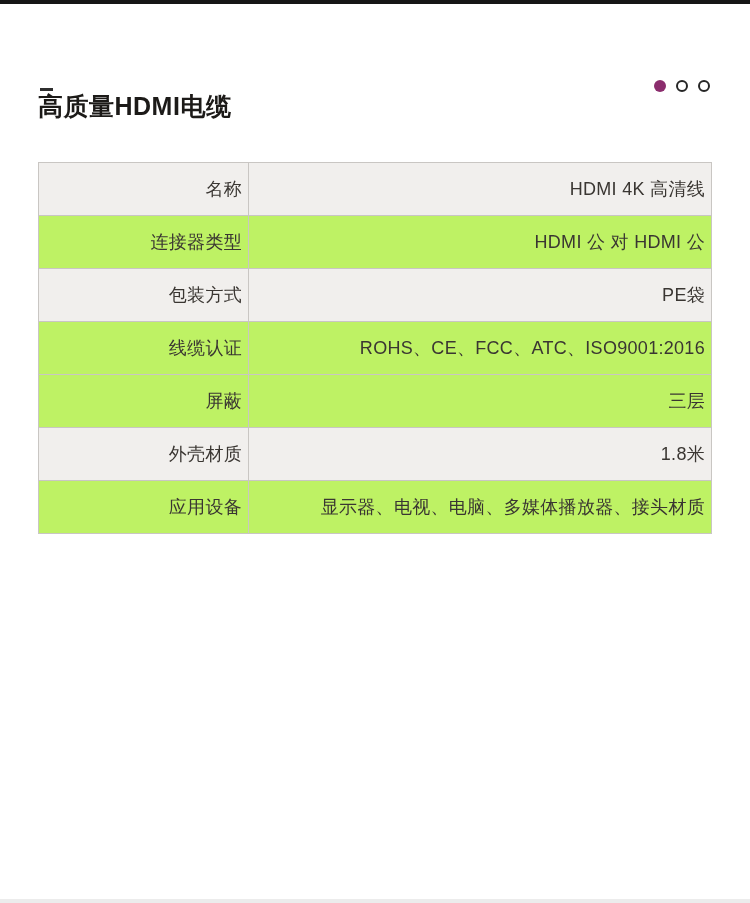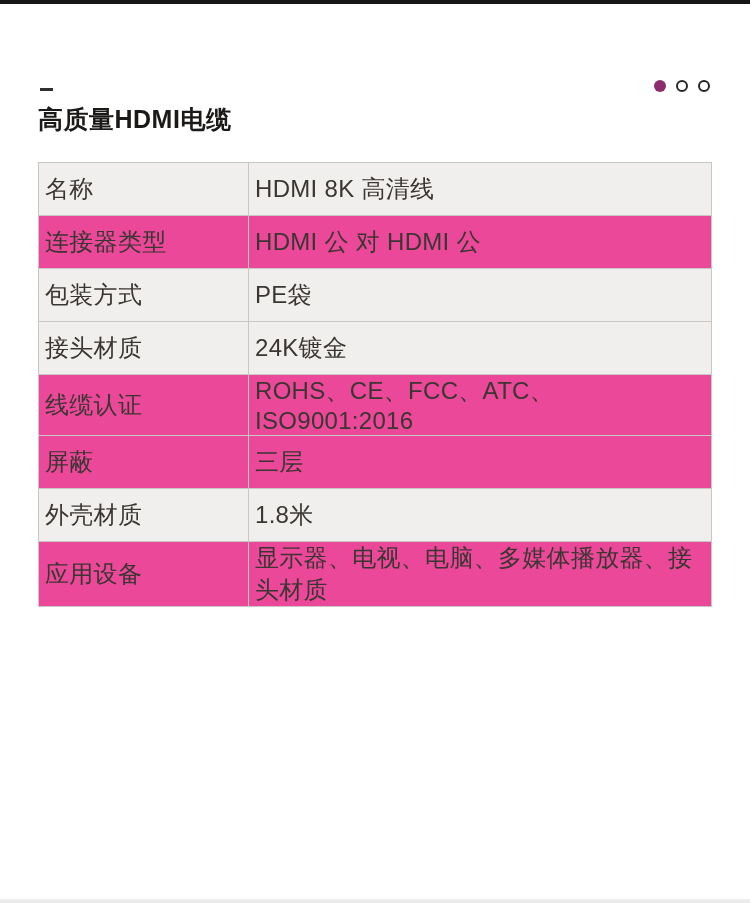--- a/index.html
+++ b/index.html
@@ -19,21 +19,21 @@
     position: absolute; bottom: 0; left: 0;
     width: 750px; height: 4px;
     background: #ececec;
   }
   .title-dash {
     position: absolute; left: 40px; top: 88px;
     width: 13px; height: 3px;
     background: #2f2f2f;
   }
   .page-title {
-    position: absolute; left: 38px; top: 103px;
+    position: absolute; left: 38px; top: 90px;
     font-size: 25px; line-height: 32px;
     font-weight: 700;
     color: #1c1a18;
     letter-spacing: 0.5px;
   }
   .dots {
     position: absolute; top: 80px; right: 40px;
     display: flex; align-items: center; gap: 10px;
   }
   .dot {
@@ -44,63 +44,59 @@
   .dot.inactive { border: 2px solid #262626; background: #ffffff; }
 
   .spec-table {
     position: absolute; left: 38px; top: 162px;
     width: 674px;
     border-collapse: collapse;
     table-layout: fixed;
   }
   .spec-table td {
     border: 1px solid #c9c6c3;
-    text-align: left;
+    text-align: right;
     vertical-align: middle;
-    font-size: 24px;
+    font-size: 18px;
     color: #3a3632;
     height: 53px;
     padding: 0 6px;
     letter-spacing: 0.3px;
   }
   .spec-table td.label-cell { width: 210px; }
   .row-shaded { background: #f1efed; }
-  .row-white  { background: #ec4899; }
+  .row-white  { background: #bef264; }
 </style>
 </head>
 <body>
 
 <div class="top-strip"></div>
 
 <div class="title-dash"></div>
 <h1 class="page-title">高质量HDMI电缆</h1>
 
 <div class="dots">
     <span class="dot active"></span>
     <span class="dot inactive"></span>
     <span class="dot inactive"></span>
   </div>
 
 <table class="spec-table">
   <tbody>
       <tr class="row-shaded">
         <td class="label-cell">名称</td>
-        <td class="value-cell">HDMI 8K 高清线</td>
+        <td class="value-cell">HDMI 4K 高清线</td>
       </tr>
       <tr class="row-white">
         <td class="label-cell">连接器类型</td>
         <td class="value-cell">HDMI 公 对 HDMI 公</td>
       </tr>
       <tr class="row-shaded">
         <td class="label-cell">包装方式</td>
         <td class="value-cell">PE袋</td>
-      </tr>
-      <tr class="row-shaded">
-        <td class="label-cell">接头材质</td>
-        <td class="value-cell">24K镀金</td>
       </tr>
       <tr class="row-white">
         <td class="label-cell">线缆认证</td>
         <td class="value-cell">ROHS、CE、FCC、ATC、ISO9001:2016</td>
       </tr>
       <tr class="row-white">
         <td class="label-cell">屏蔽</td>
         <td class="value-cell">三层</td>
       </tr>
       <tr class="row-shaded">

